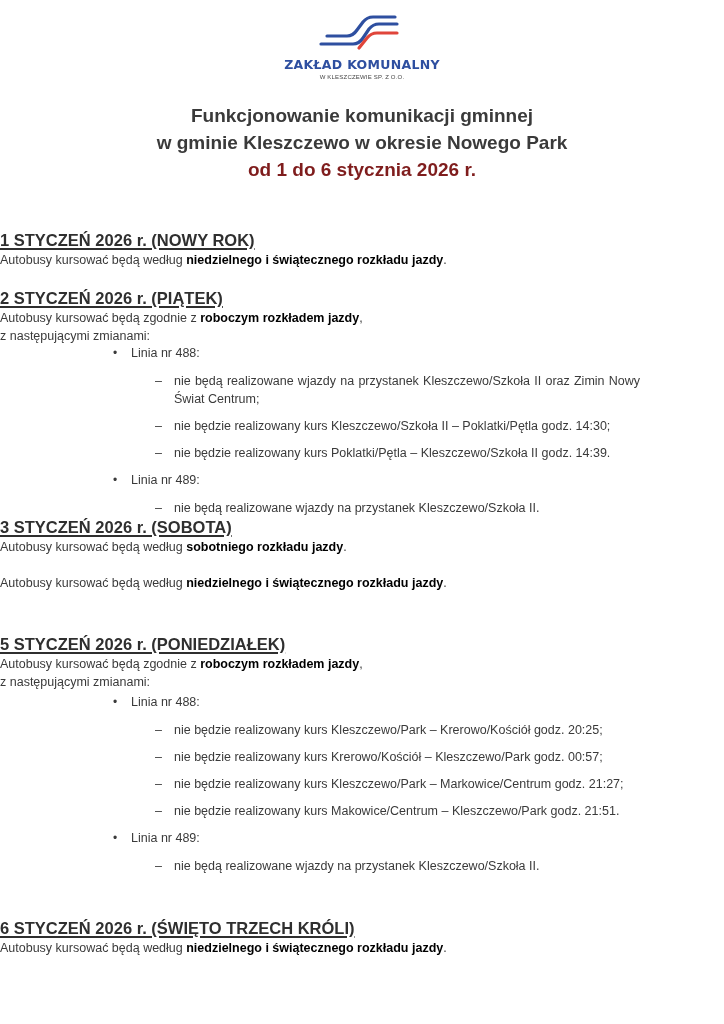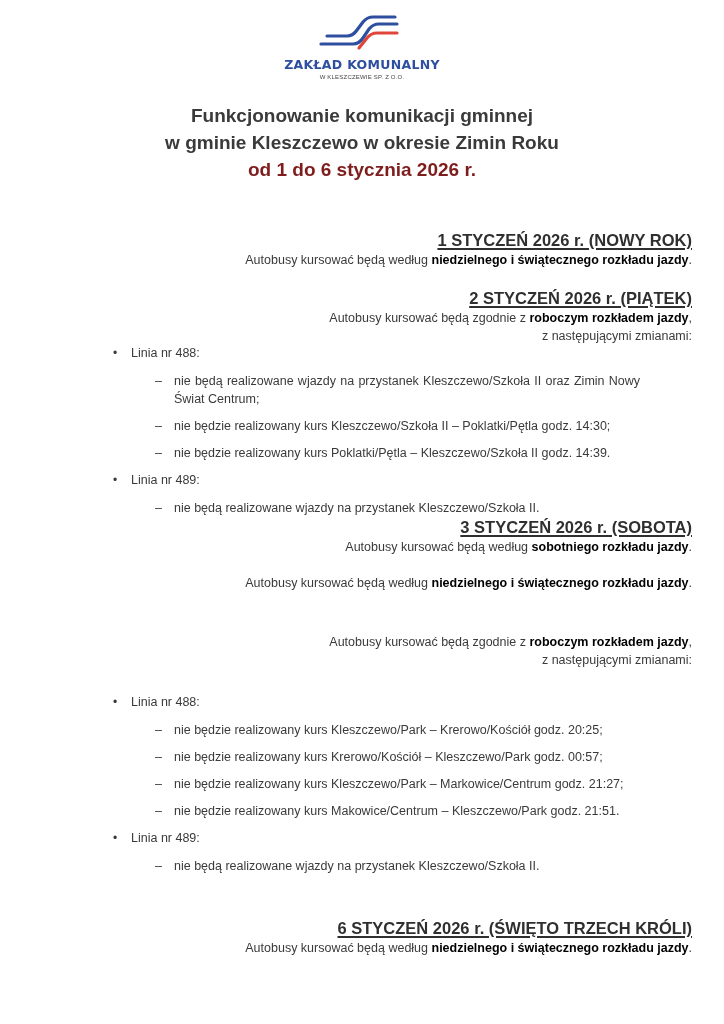--- a/index.html
+++ b/index.html
@@ -75,21 +75,21 @@
       line-height: 27px;
       color: #7f1d1d;
       text-decoration-thickness: 2px;
       text-underline-offset: 3px;
     }
     
     .section {
       position: absolute;
       left: 0;
       width: 692px;
-      text-align: right;
+      text-align: left;
     }
     .day-heading {
       display: inline-block;
       font-weight: bold;
       font-size: 16.5px;
       line-height: 22px;
       color: #2f2f2f;
       text-decoration: underline;
       text-decoration-thickness: 1.5px;
       text-underline-offset: 2px;
@@ -149,21 +149,21 @@
       <path d="M10 22 L30 22 Q36 22 40 16 L46 8 Q50 3 56 3 L78 3" fill="none" stroke="#2e4fa0" stroke-width="3.2" stroke-linecap="round"></path>
       <path d="M4 30 L36 30 Q42 30 46 24 L52 15 Q56 10 62 10 L80 10" fill="none" stroke="#2e4fa0" stroke-width="3.2" stroke-linecap="round"></path>
       <path d="M42 34 L50 24 Q54 19 60 19 L80 19" fill="none" stroke="#e0453a" stroke-width="3.2" stroke-linecap="round"></path>
     </svg>
     <span class="logo-name">ZAKŁAD KOMUNALNY</span>
     <span class="logo-sub">W KLESZCZEWIE SP. Z O.O.</span>
   </div>
 
   <div class="title-block">
     <span class="title-line">Funkcjonowanie komunikacji gminnej</span>
-    <span class="title-line">w gminie Kleszczewo w okresie Zimin Roku</span>
+    <span class="title-line">w gminie Kleszczewo w okresie Nowego Park</span>
     <span class="title-range">od 1 do 6 stycznia 2026 r.</span>
   </div>
 
   <div class="section" style="top:229px;">
     <span class="day-heading">1 STYCZEŃ 2026 r. (NOWY ROK)</span>
     <span class="desc"><span>Autobusy kursować będą według </span><b>niedzielnego i świątecznego rozkładu jazdy</b><span>.</span></span>
   </div>
 
   <div class="section" style="top:287px;">
     <span class="day-heading">2 STYCZEŃ 2026 r. (PIĄTEK)</span>
@@ -201,20 +201,21 @@
   <div class="section" style="top:516px;">
     <span class="day-heading">3 STYCZEŃ 2026 r. (SOBOTA)</span>
     <span class="desc"><span>Autobusy kursować będą według </span><b>sobotniego rozkładu jazdy</b><span>.</span></span>
   </div>
 
   <div class="section" style="top:574px;">
     <span class="desc"><span>Autobusy kursować będą według </span><b>niedzielnego i świątecznego rozkładu jazdy</b><span>.</span></span>
   </div>
 
   <div class="section" style="top:633px;">
+    <span class="day-heading">5 STYCZEŃ 2026 r. (PONIEDZIAŁEK)</span>
     <span class="desc"><span>Autobusy kursować będą zgodnie z </span><b>roboczym rozkładem jazdy</b><span>,</span></span>
     <span class="desc">z następującymi zmianami:</span>
   </div>
 
   <div class="lines" style="top:693px;">
     <div class="line-item">
       <span class="bullet">•</span>
       <span>Linia nr 488:</span>
     </div>
     <div class="sub-item">

